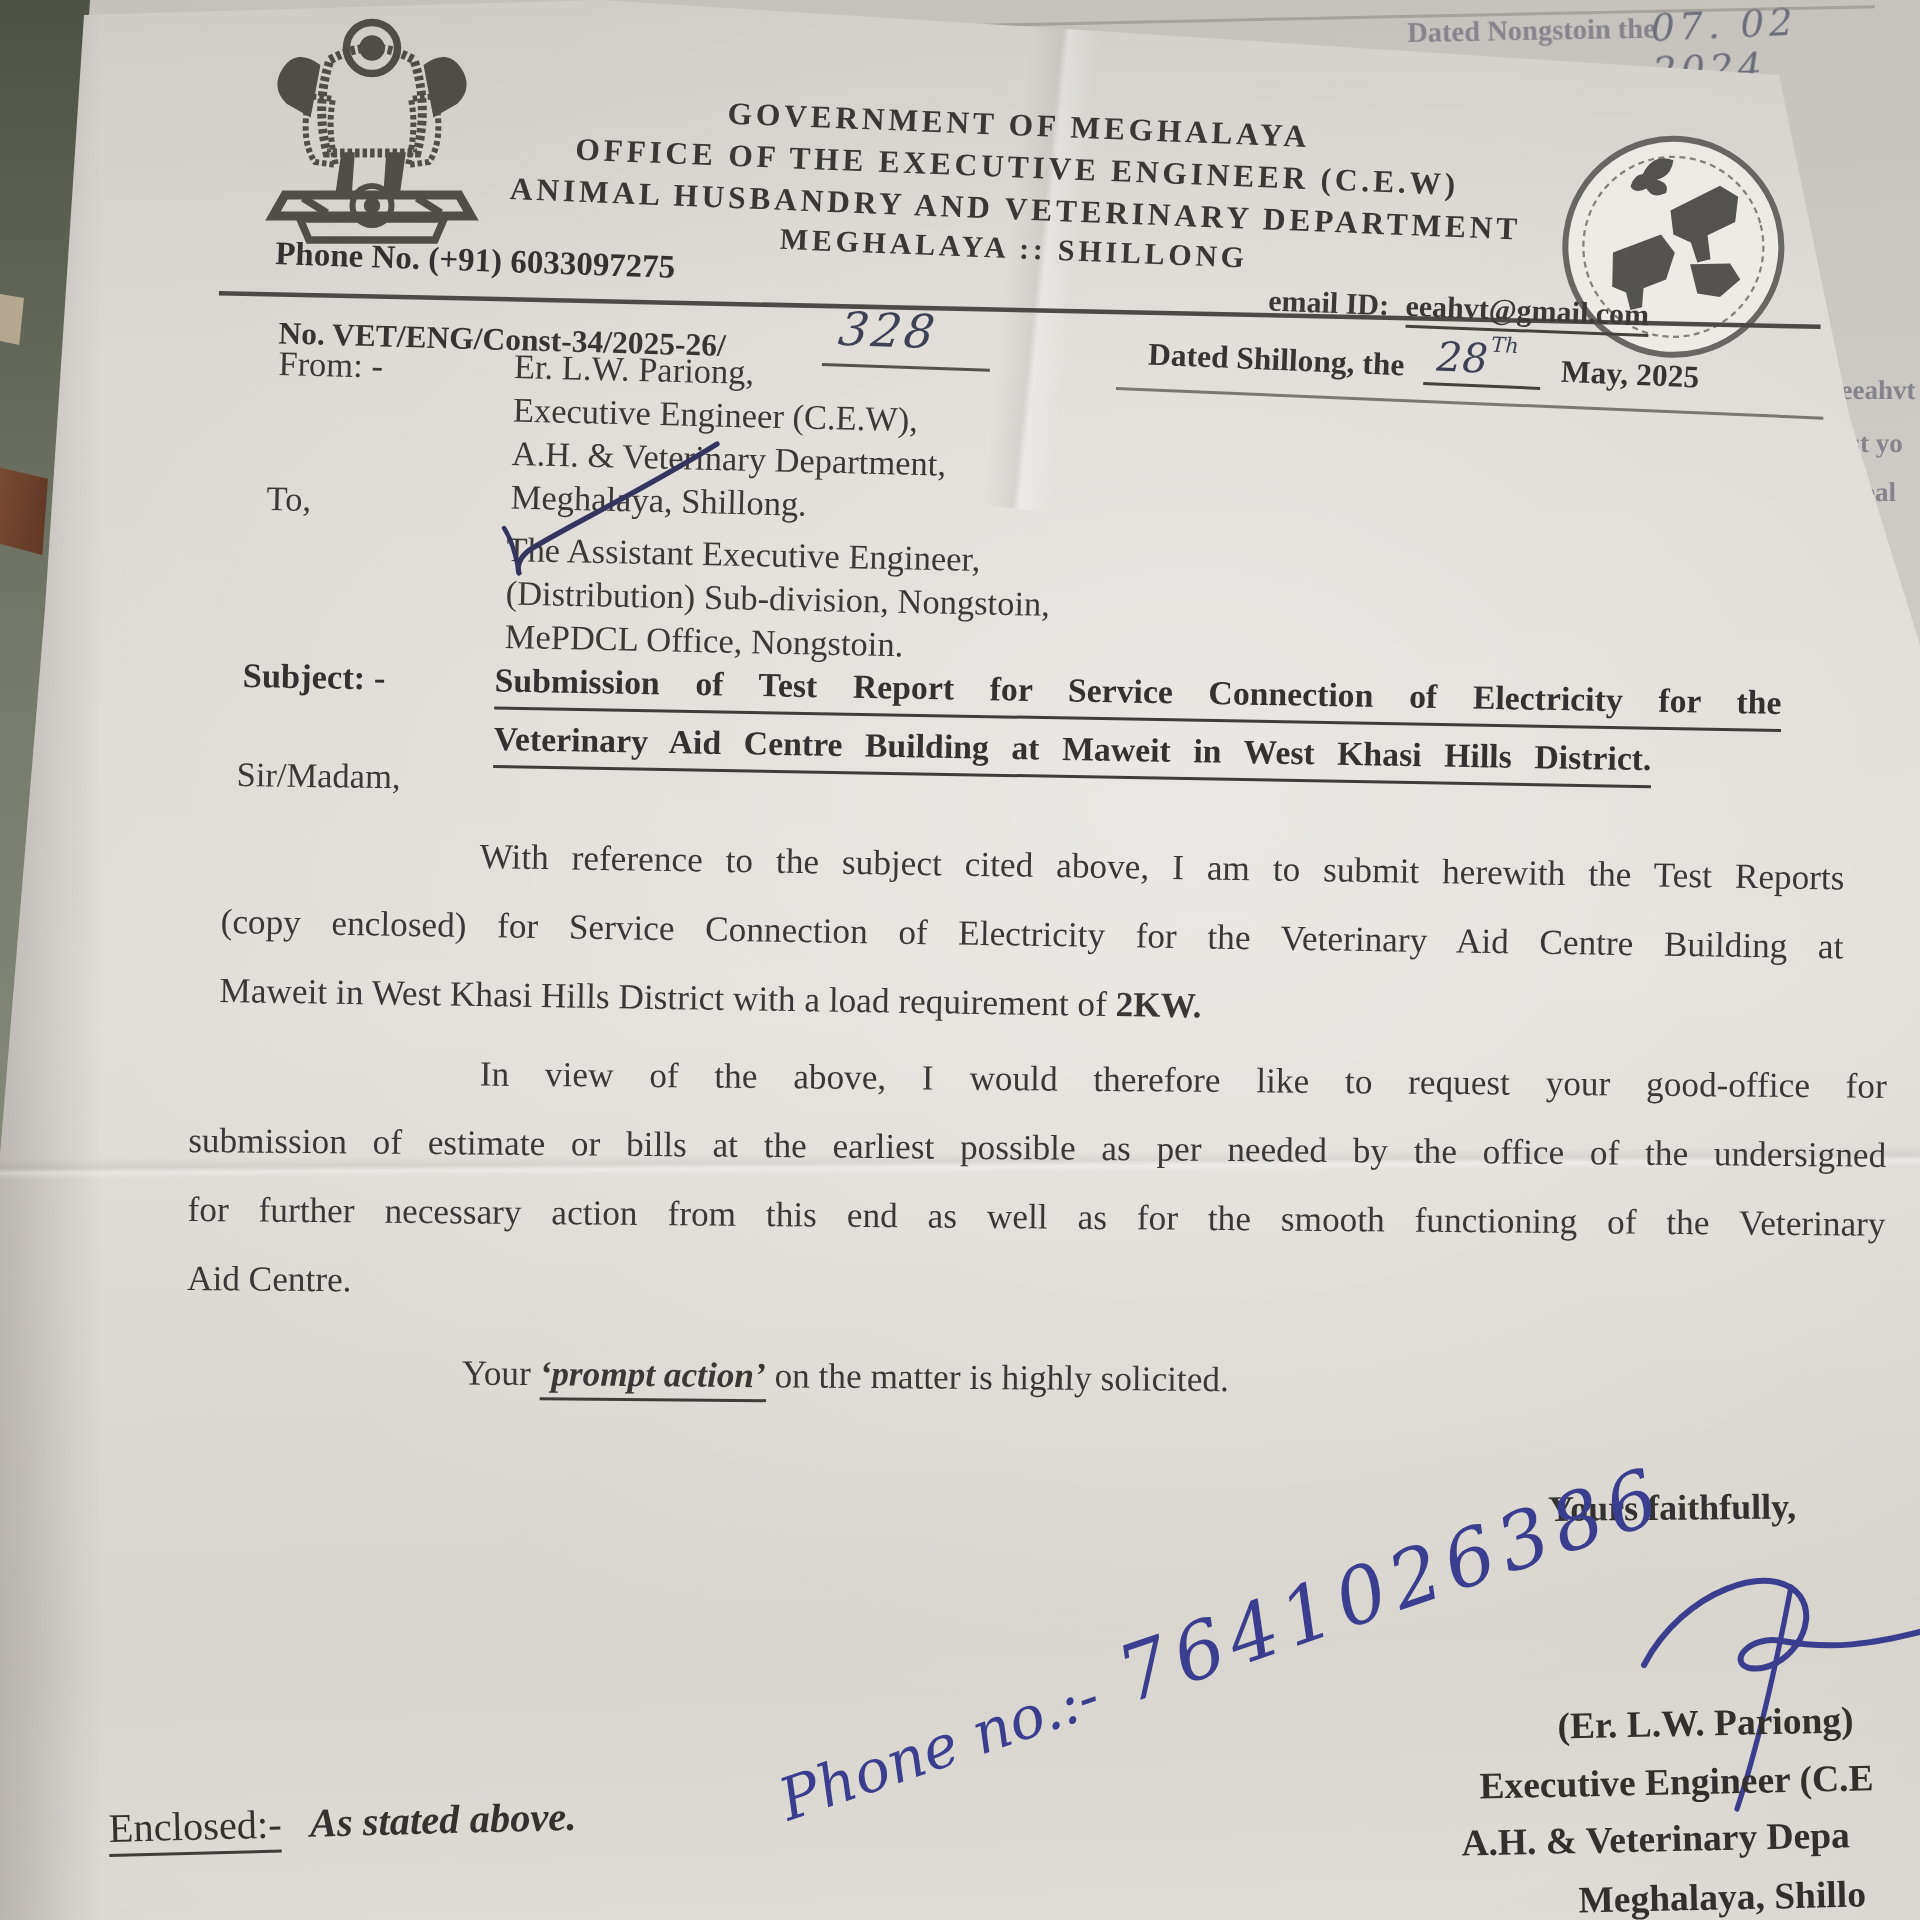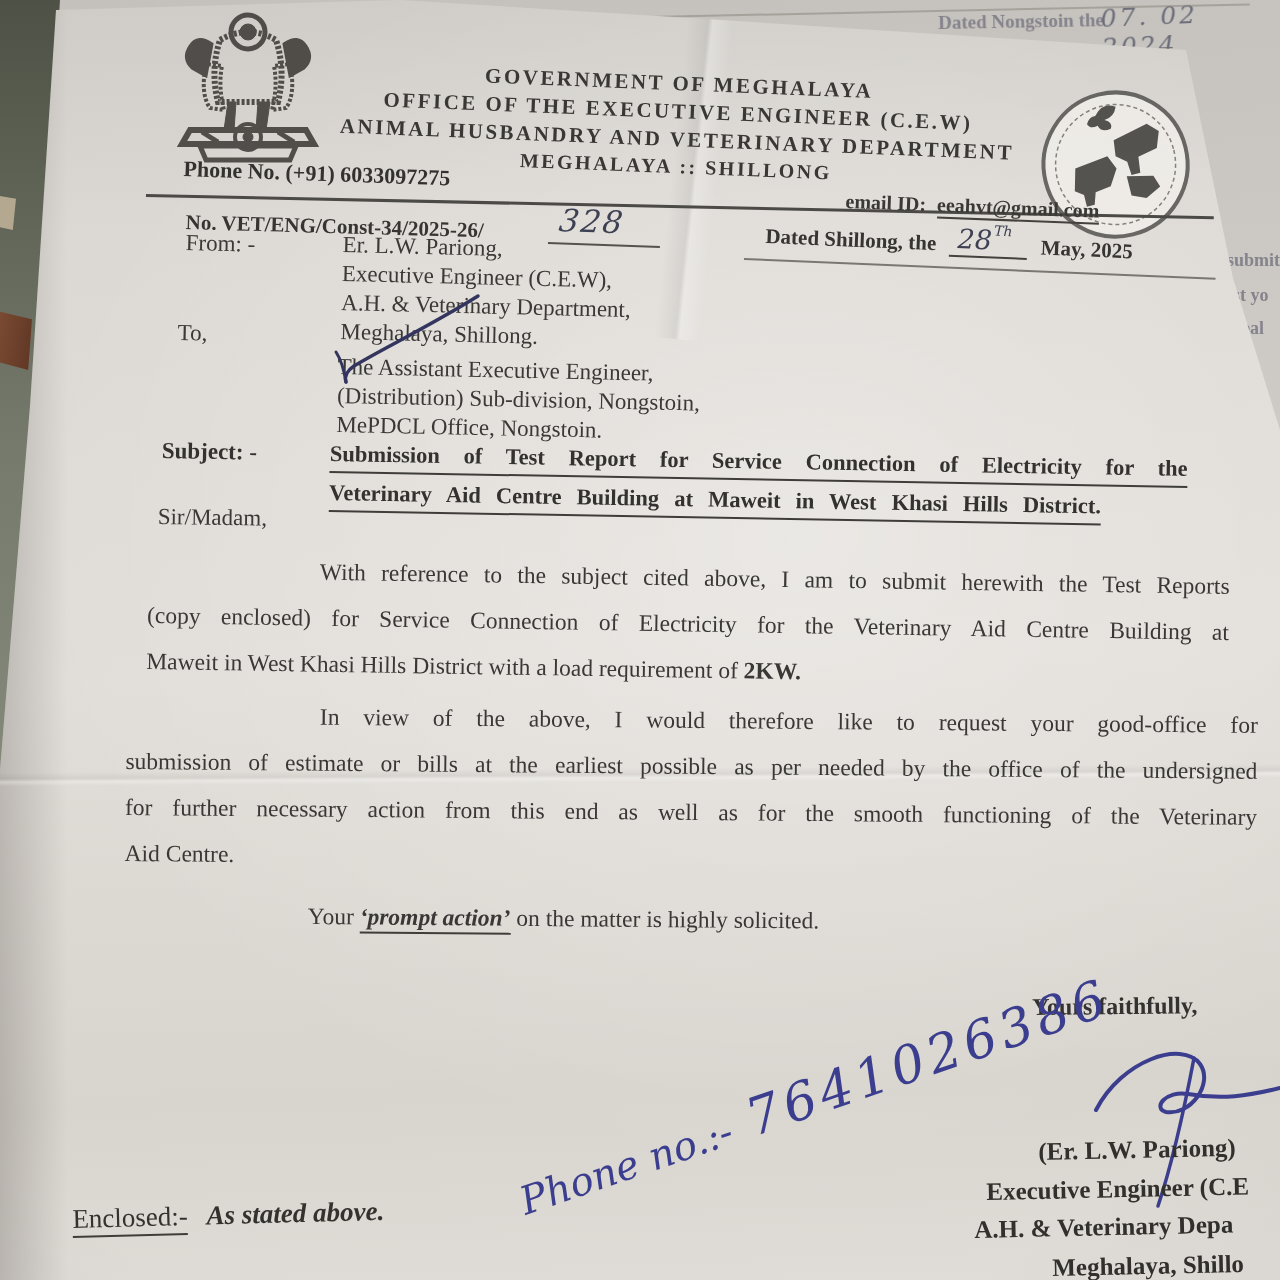--- a/index.html
+++ b/index.html
@@ -58,21 +58,21 @@
 </style>
 </head>
 <body>
 
 <div id="underpage"></div>
 
 <div class="blk faded" style="left:938px;top:12px;font-size:19px;font-weight:bold;transform:rotate(-1deg);">Dated Nongstoin the</div>
 <div class="blk" style="left:1100px;top:4px;font-size:25px;color:#6b6d7a;font-family:'DejaVu Serif',serif;font-style:italic;letter-spacing:3px;transform:rotate(-2.5deg);filter:blur(.3px);">07. 02  2024</div>
 <div class="edge-line" style="left:650px;top:16px;width:600px;transform:rotate(-1.2deg);opacity:.55;"></div>
 
-<div class="blk faded" style="left:1227px;top:250px;font-size:18px;font-weight:bold;">submit</div>
+<div class="blk faded" style="left:1227px;top:250px;font-size:18px;font-weight:bold;">eeahvt</div>
 <div class="blk faded" style="left:1233px;top:285px;font-size:18px;font-weight:bold;">st yo</div>
 <div class="blk faded" style="left:1228px;top:318px;font-size:18px;font-weight:bold;">Heal</div>
 
 <div id="wall"></div>
 <div id="wall-object"></div>
 <div id="wood"></div>
 
 <div id="paper">
   <div class="crease" id="paper-left-shade"></div>
   <div class="crease" id="crease-v"></div>

